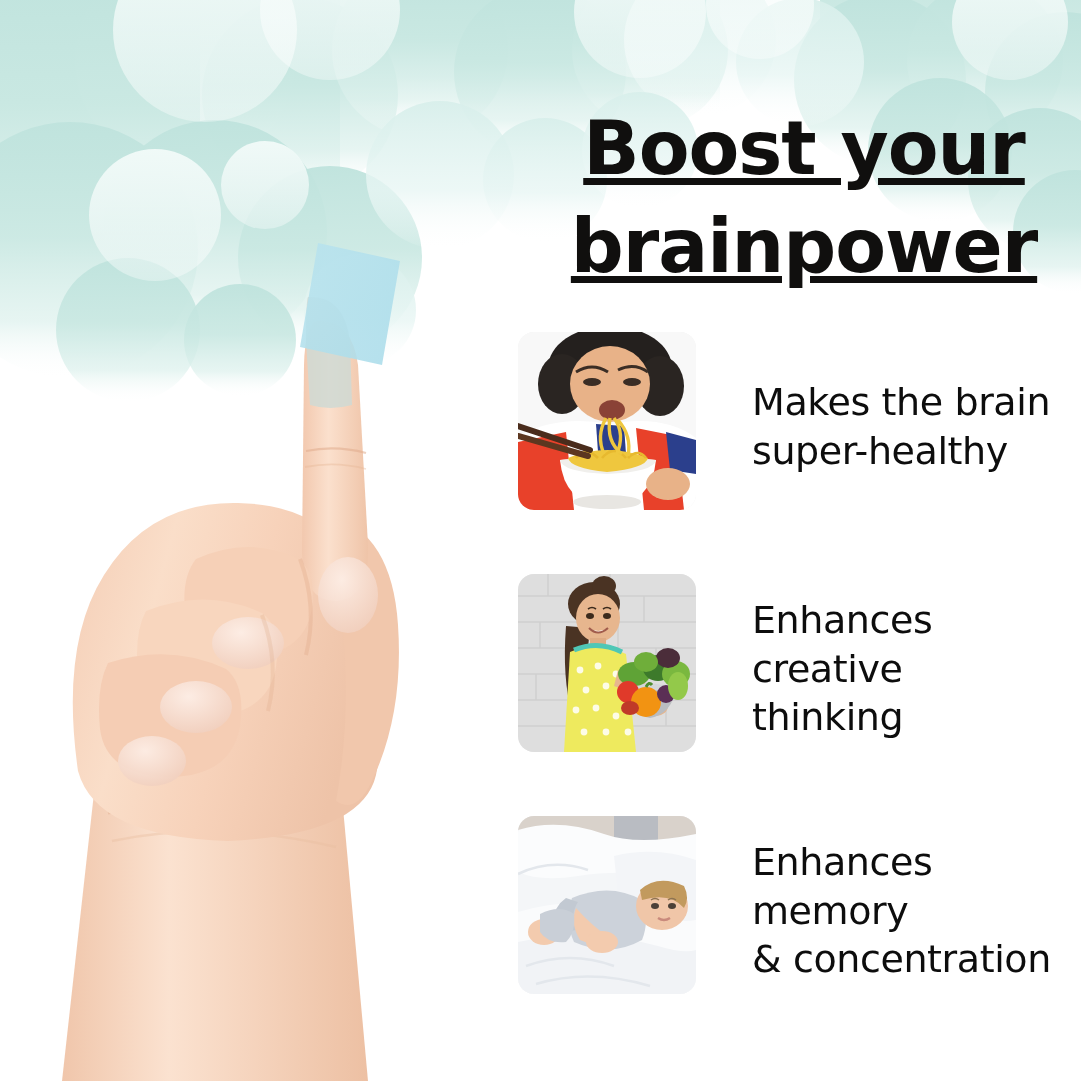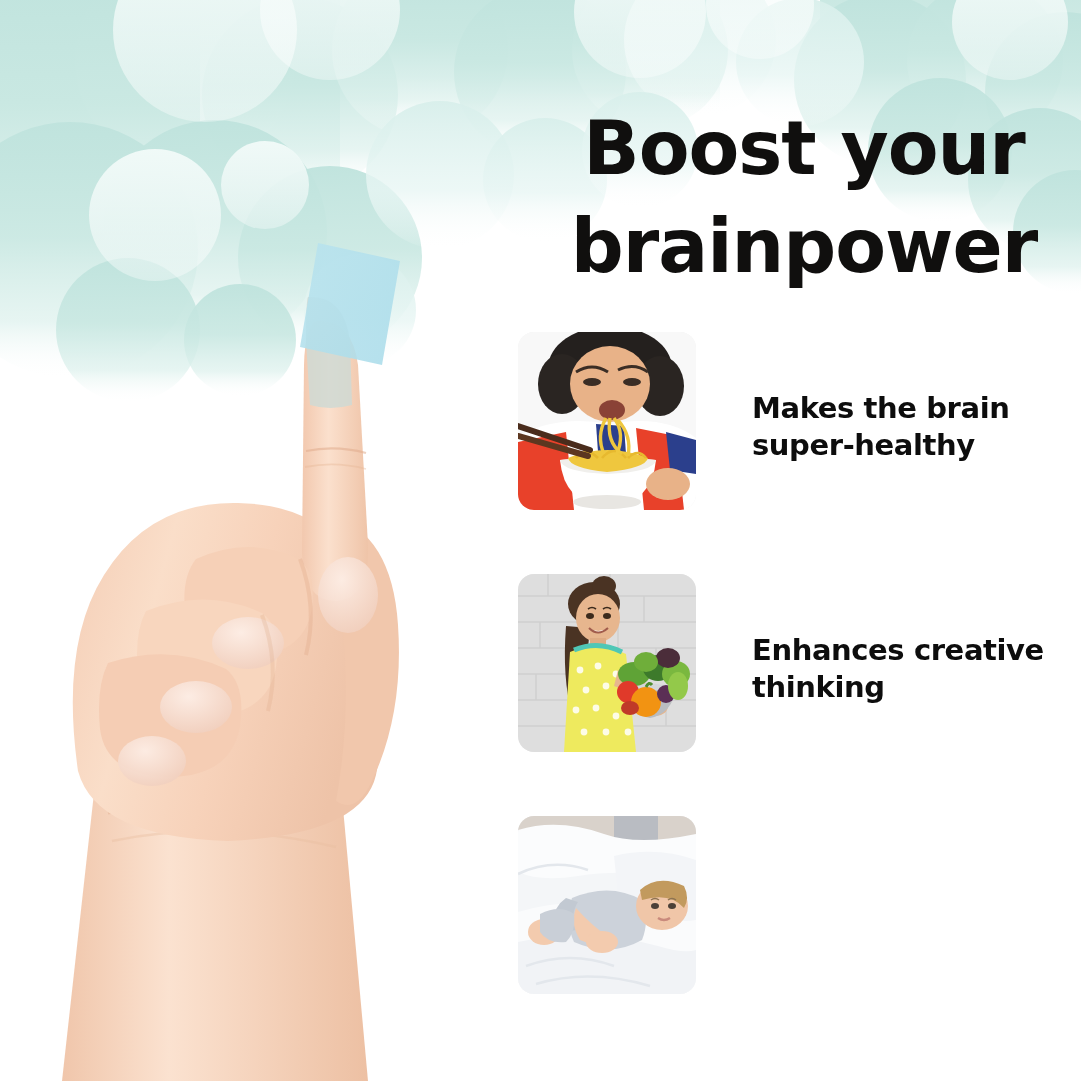--- a/index.html
+++ b/index.html
@@ -54,20 +54,21 @@
     width: 540px;
     margin: 0;
     font-family: "DejaVu Sans", sans-serif;
     font-weight: bold;
     font-size: 74px;
     line-height: 1.32;
     letter-spacing: -1px;
     color: #100f0e;
     text-align: center;
     white-space: pre-line;
+    text-decoration: underline;
   }
 
   .benefit-list {
     position: absolute;
     left: 0px;
     top: 332px;
     width: 563px;
     list-style: none;
     margin: 0;
     padding: 0;
@@ -86,22 +87,22 @@
     height: 178px;
     border-radius: 16px;
     overflow: hidden;
     background: #f2f2f2;
   }
   .thumb svg { display: block; width: 100%; height: 100%; }
   .benefit-text {
     flex: 1 1 auto;
     margin-left: 56px;
     font-family: "DejaVu Sans", sans-serif;
-    font-weight: bold;
-    font-size: 29px;
+    font-weight: normal;
+    font-size: 38px;
     line-height: 1.28;
     letter-spacing: -0.4px;
     color: #0d0d0d;
     white-space: pre-line;
     margin-top: 12px;
   }
 </style>
 </head>
 <body>
 
@@ -414,17 +415,19 @@
             <path d="M150 84 Q154 81 158 84" stroke="#8d7352" stroke-width="1.5" fill="none"></path>
             <path d="M140 102 Q146 106 152 102" stroke="#c98a7c" stroke-width="2.4" fill="none"></path>
 
             <path d="M58 92 Q74 110 92 122 Q78 132 62 124 Q52 108 58 92 Z" fill="#f3cbae"></path>
             <ellipse cx="84" cy="126" rx="16" ry="11" fill="#f3cbae"></ellipse>
             <ellipse cx="26" cy="116" rx="16" ry="13" fill="#f3cbae"></ellipse>
 
             <path d="M22 98 Q42 88 56 98 Q58 116 48 126 Q30 128 22 116 Z" fill="#c9cfd7"></path>
           </svg>
         </div>
+        <div class="benefit-text">Enhances memory
+&amp; concentration</div>
       </li>
 
     </ul>
   </div>
 </div>
 
 </body></html>

